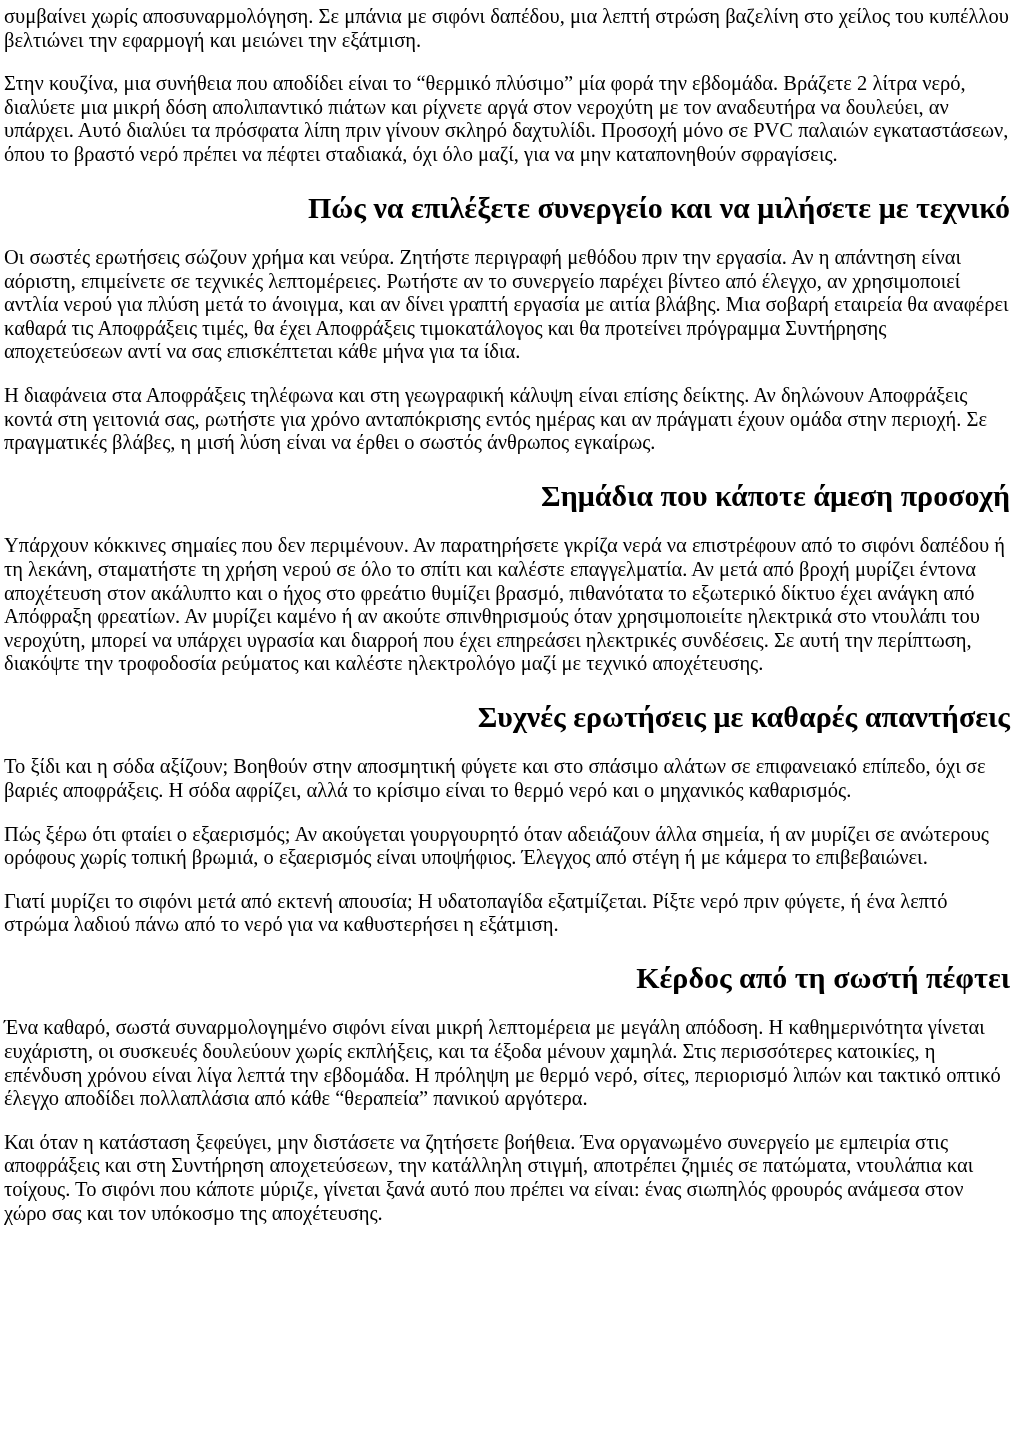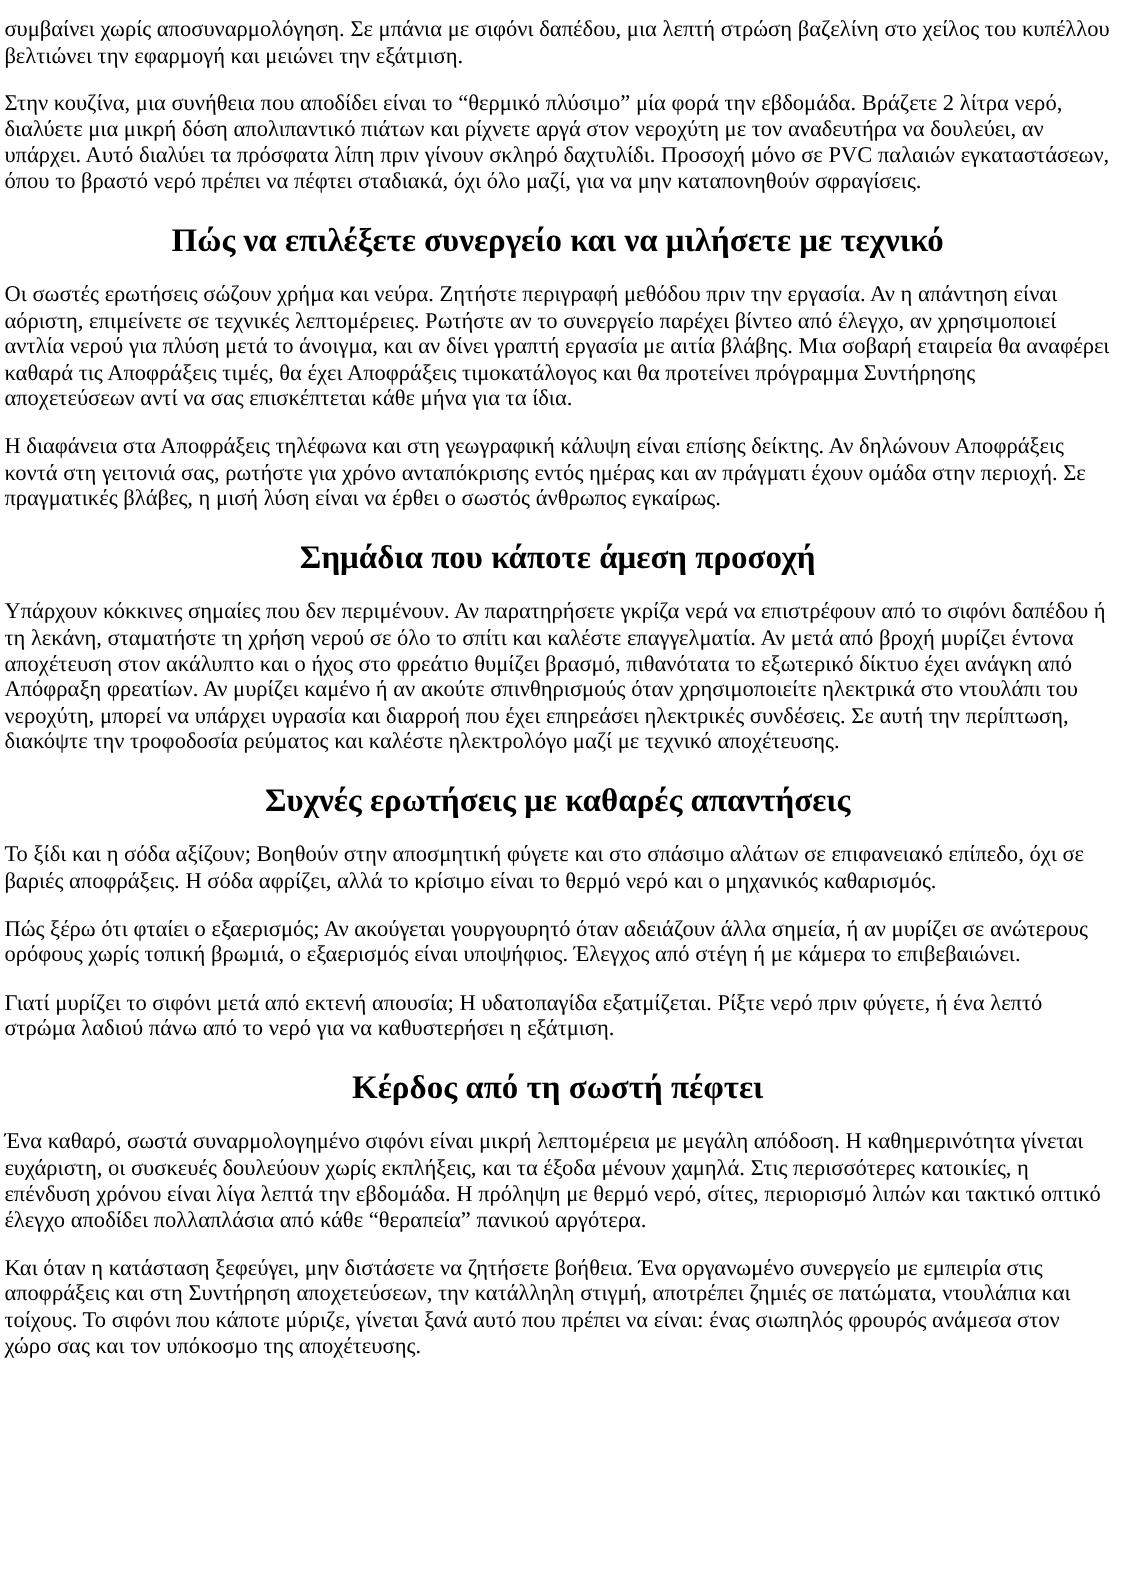--- a/index.html
+++ b/index.html
@@ -13,27 +13,27 @@
     font-size: 20.5px;
     line-height: 23.6px;
     padding: 1px 14px 0 4px;
     overflow: hidden;
   }
   article { width: 100%; }
   p {
     margin: 20px 0;
     text-align: left;
   }
-  article > p:first-child { margin-top: 15px; }
+  article > p:first-child { margin-top: 4px; }
   h1 {
     font-size: 30px;
     line-height: 34.5px;
     font-weight: 700;
     margin: 24px 0 21px 0;
-    text-align: center;
+    text-align: right;
   }
 </style>
 </head>
 <body>
 
 <article>
 
   <p>συμβαίνει χωρίς αποσυναρμολόγηση. Σε μπάνια με σιφόνι δαπέδου, μια λεπτή στρώση βαζελίνη στο χείλος του κυπέλλου βελτιώνει την εφαρμογή και μειώνει την εξάτμιση.</p>
   <p>Στην κουζίνα, μια συνήθεια που αποδίδει είναι το “θερμικό πλύσιμο” μία φορά την εβδομάδα. Βράζετε 2 λίτρα νερό, διαλύετε μια μικρή δόση απολιπαντικό πιάτων και ρίχνετε αργά στον νεροχύτη με τον αναδευτήρα να δουλεύει, αν υπάρχει. Αυτό διαλύει τα πρόσφατα λίπη πριν γίνουν σκληρό δαχτυλίδι. Προσοχή μόνο σε PVC παλαιών εγκαταστάσεων, όπου το βραστό νερό πρέπει να πέφτει σταδιακά, όχι όλο μαζί, για να μην καταπονηθούν σφραγίσεις.</p>
 

